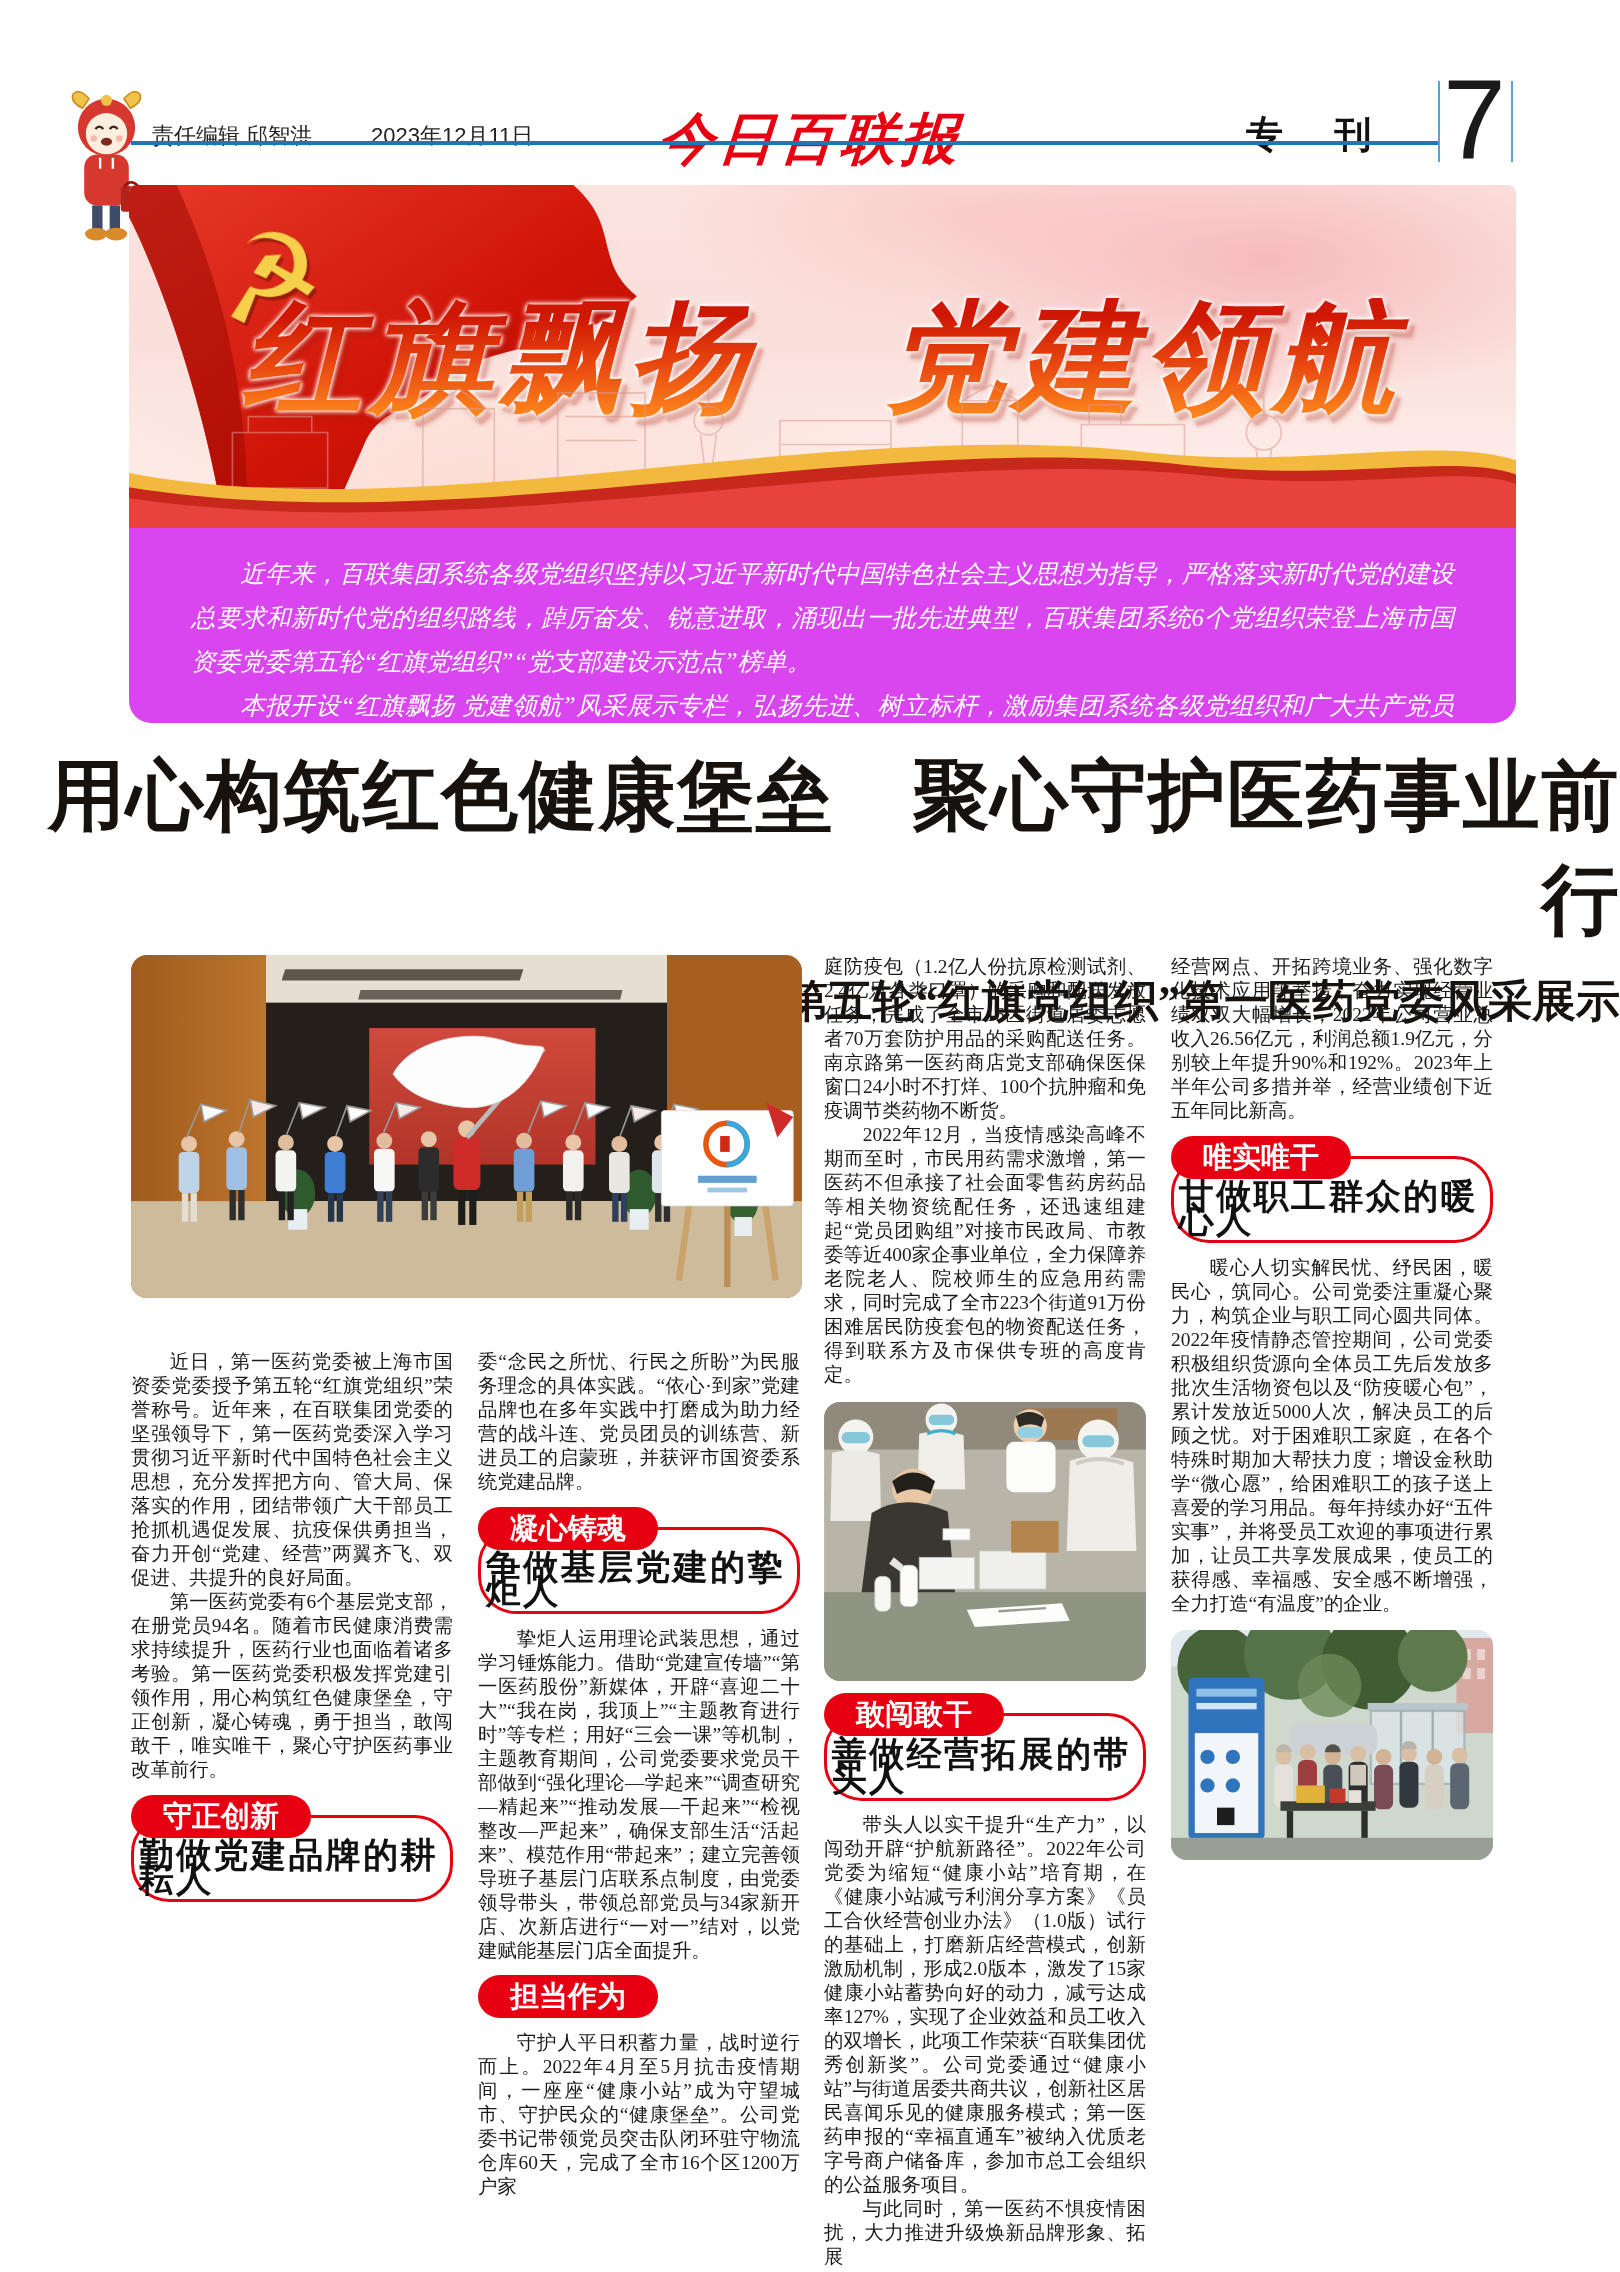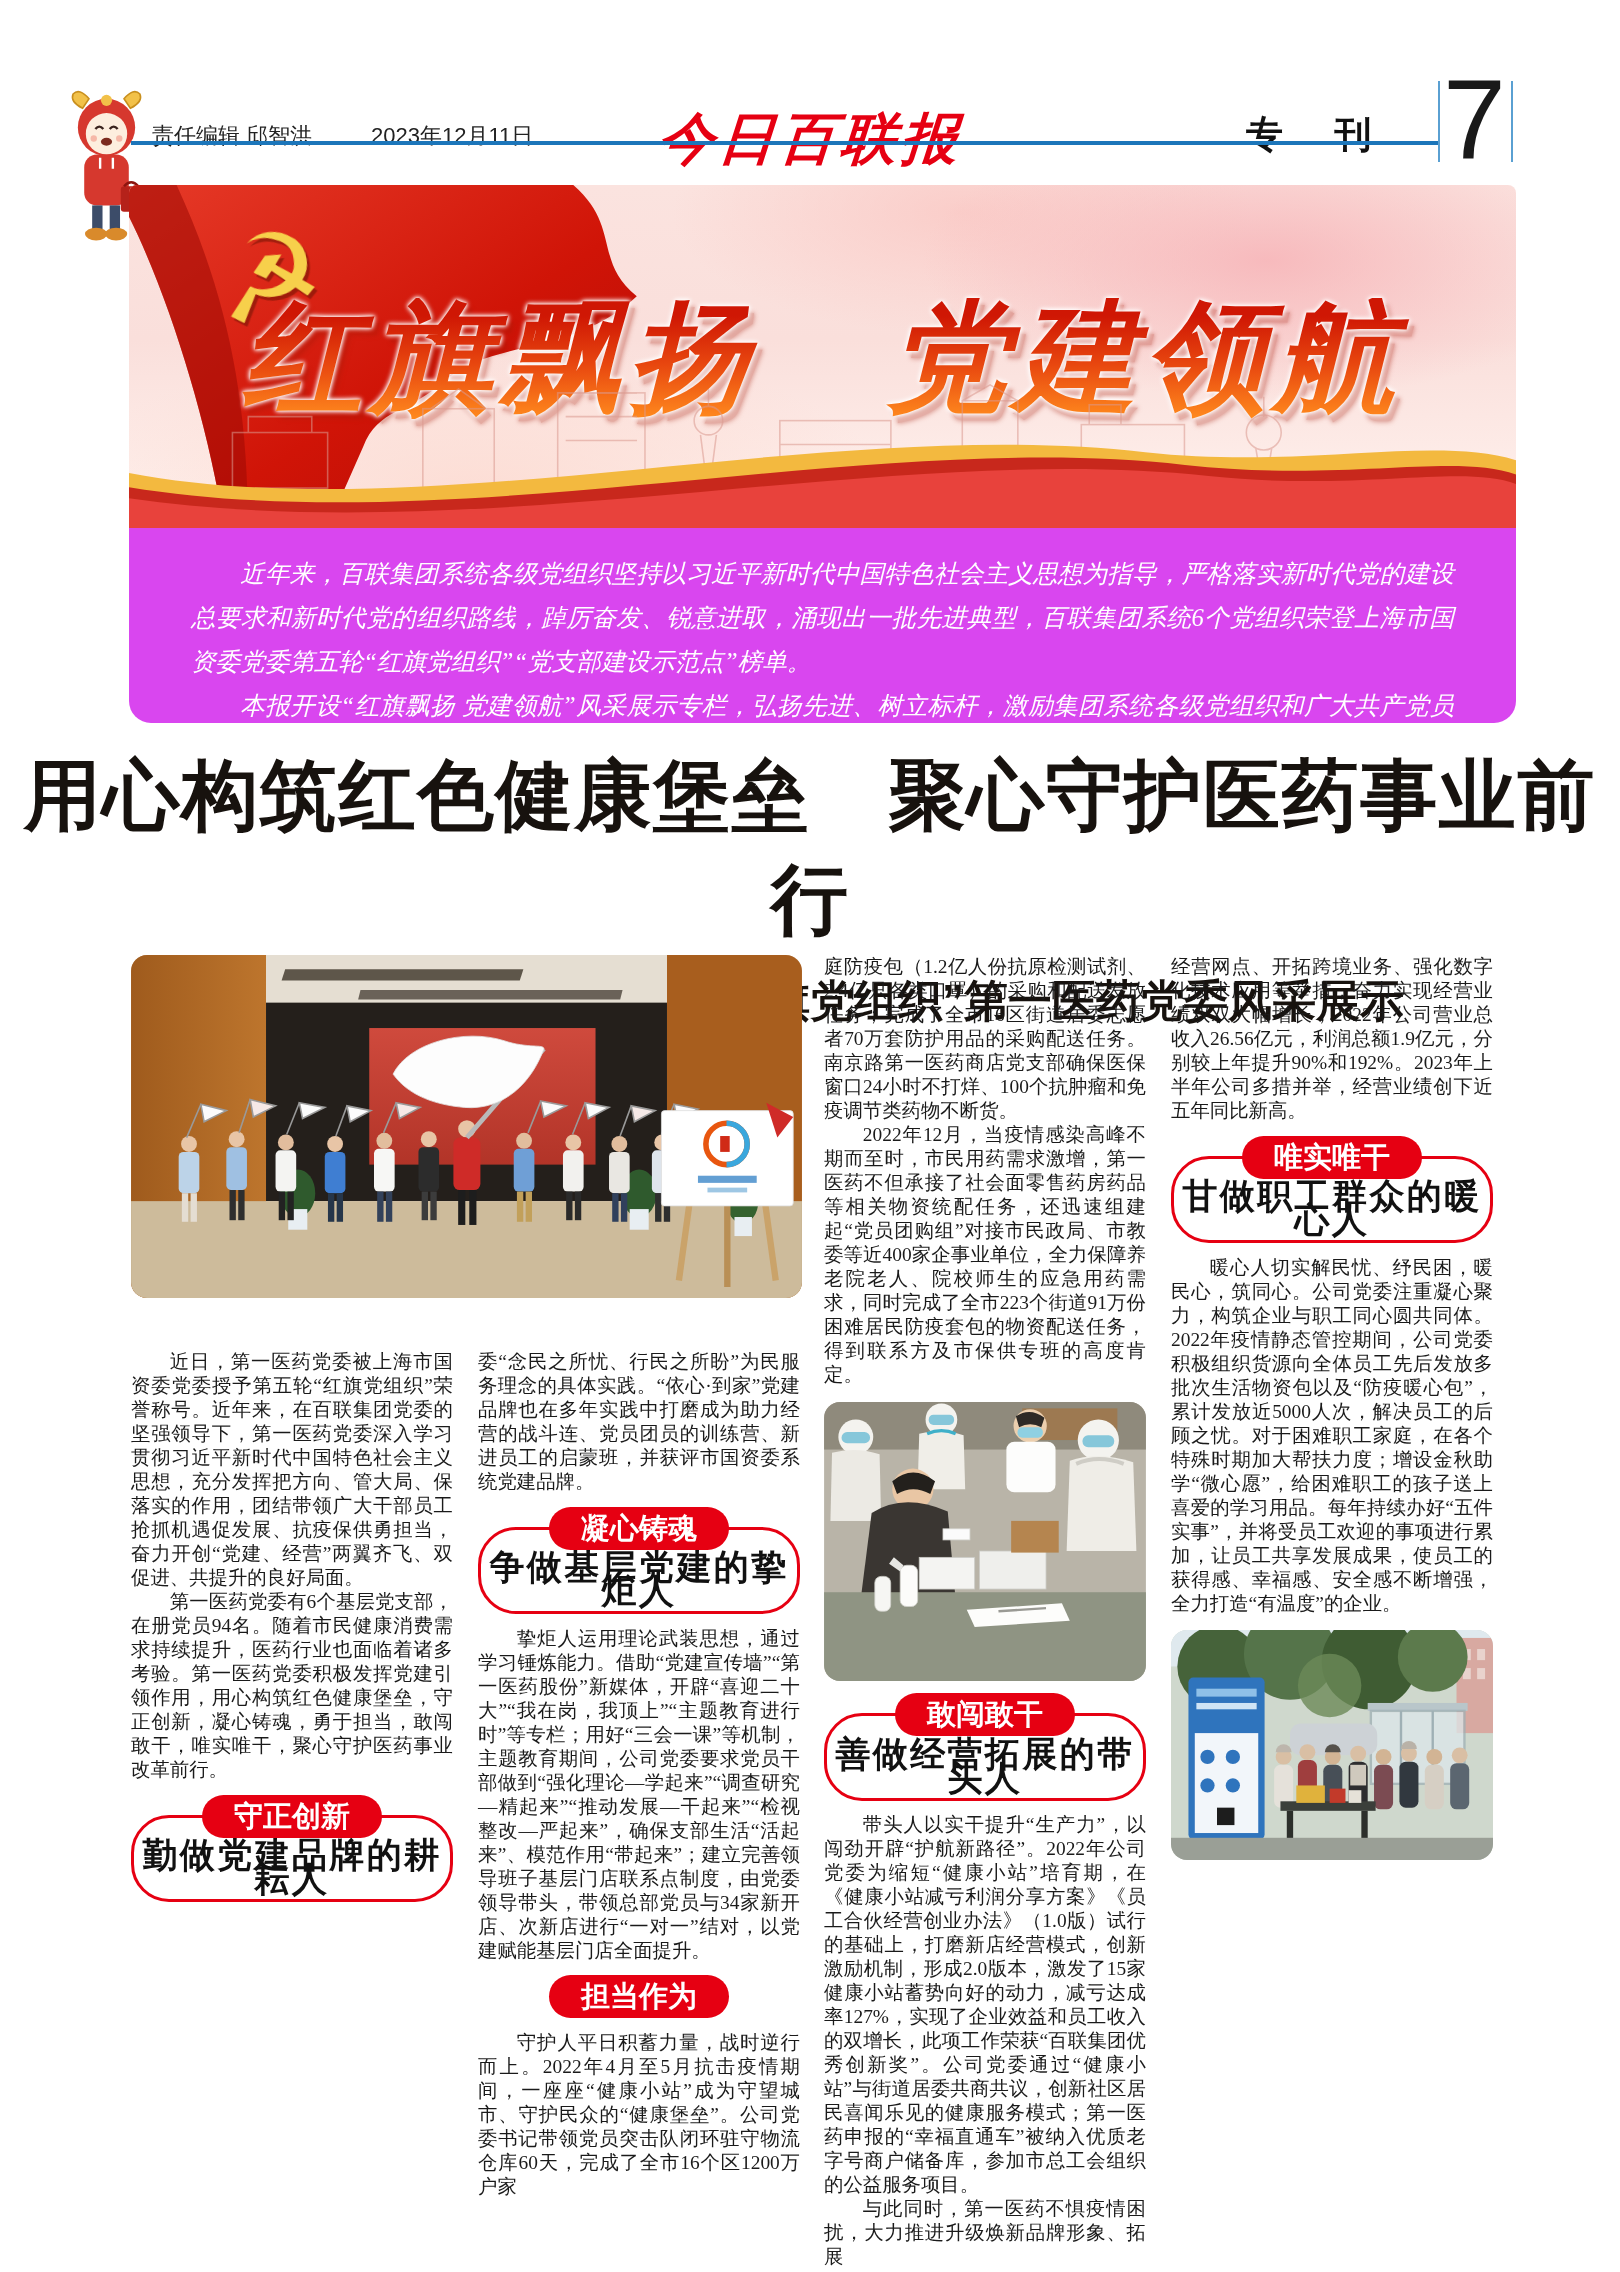--- a/index.html
+++ b/index.html
@@ -39,35 +39,35 @@
         filter:drop-shadow(0 0 2.4px #ffffff) drop-shadow(0 0 1.6px #ffffff) drop-shadow(5.6px 7.1px 0 rgba(164,26,8,.28));
         font-family:"Liberation Serif","DejaVu Serif",serif;}
   .flag-svg{position:absolute;left:0;top:0;}
   .skyline{position:absolute;left:95px;bottom:32px;opacity:.55;}
   .wave-svg{position:absolute;left:0;bottom:-1.6px;}
   .banner-red{position:relative;width:100%;height:195px;background:#d946ef;}
   .banner-red .txt{padding:24px 62px 0 62px;color:#fff;font-size:24.6px;line-height:44px;
         text-align:justify;font-style:italic;}
   .banner-red p{margin:0;text-indent:2em;}
   
-  .headline{position:absolute;left:0;top:745px;width:100%;text-align:center;
-        font-family:Liberation Sans, sans-serif;}
+  .headline{position:absolute;left:0;top:745px;width:100%;text-align:right;
+        font-family:Liberation Serif, serif;}
   .headline h1{margin:0;font-size:77px;font-weight:900;letter-spacing:1.6px;color:#17120e;}
   .headline h2{margin:19px 0 0 0;font-size:44px;font-weight:800;color:#17120e;}
   
   .bodywrap{position:absolute;left:131px;top:953px;width:1385px;height:1302px;}
   .col{position:absolute;width:322px;font-size:19.4px;line-height:24px;text-align:justify;}
   .col p{margin:0;}
   .col p.ind{text-indent:2em;}
   .col1{left:0;top:397px;}
   .col2{left:347px;top:397px;}
   .col3{left:693px;top:2.4px;}
   .col4{left:1040px;top:2.4px;}
   
-  .sec{text-align:center;margin:12.7px 0 12.7px 0;}
+  .sec{text-align:left;margin:12.7px 0 12.7px 0;}
   .sec .pill{display:inline-block;position:relative;z-index:2;background:#e60012;color:#fff;
         font-family:"Liberation Sans","DejaVu Sans",sans-serif;font-weight:700;
         font-size:29px;line-height:43px;padding:0 32px;border-radius:24px;}
   .sec .box{margin-top:-23px;border:3.2px solid #e60012;border-radius:38px;background:#fff;
         padding:25.4px 4.8px 8px 4.8px;font-family:"Liberation Sans","DejaVu Sans",sans-serif;
         font-size:35px;font-weight:900;letter-spacing:2.4px;color:#111;}
   
   .photo{border-radius:16px;overflow:hidden;display:block;}
   .photo-main{position:absolute;left:0;top:1.6px;width:671px;height:343px;}
   .photo-mid{margin:14.3px 0 11px 0;width:322px;height:279px;}

